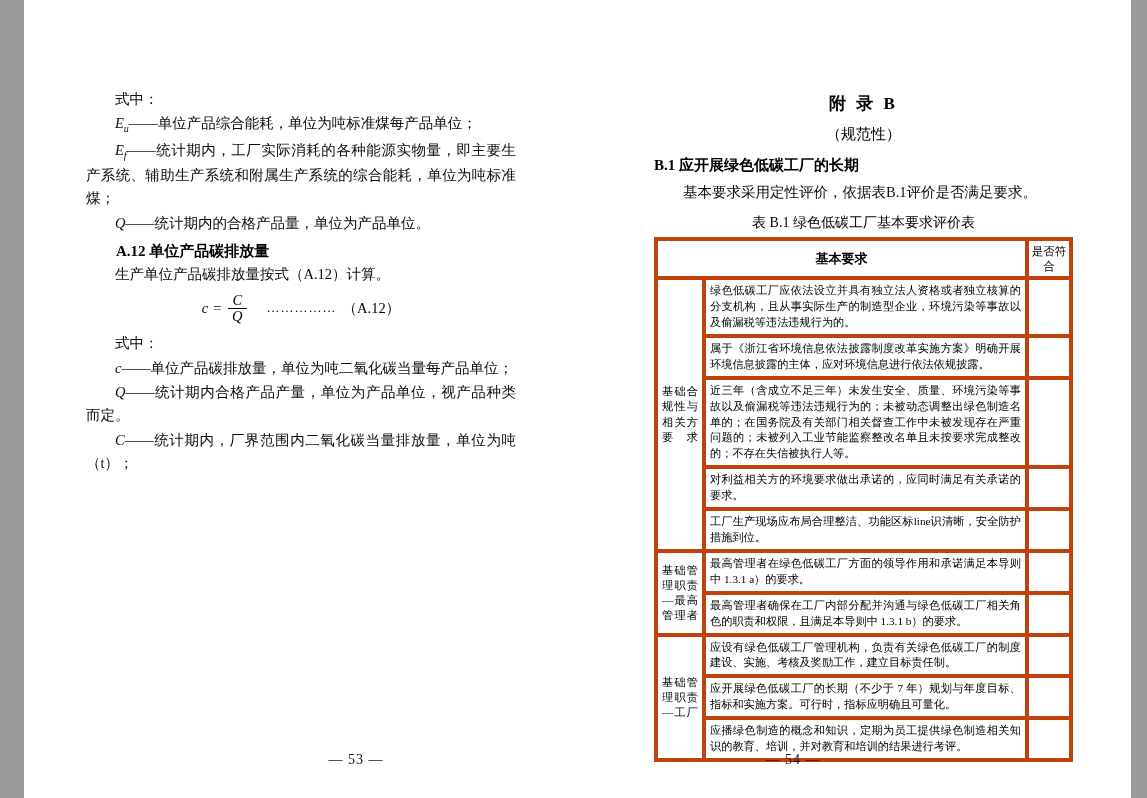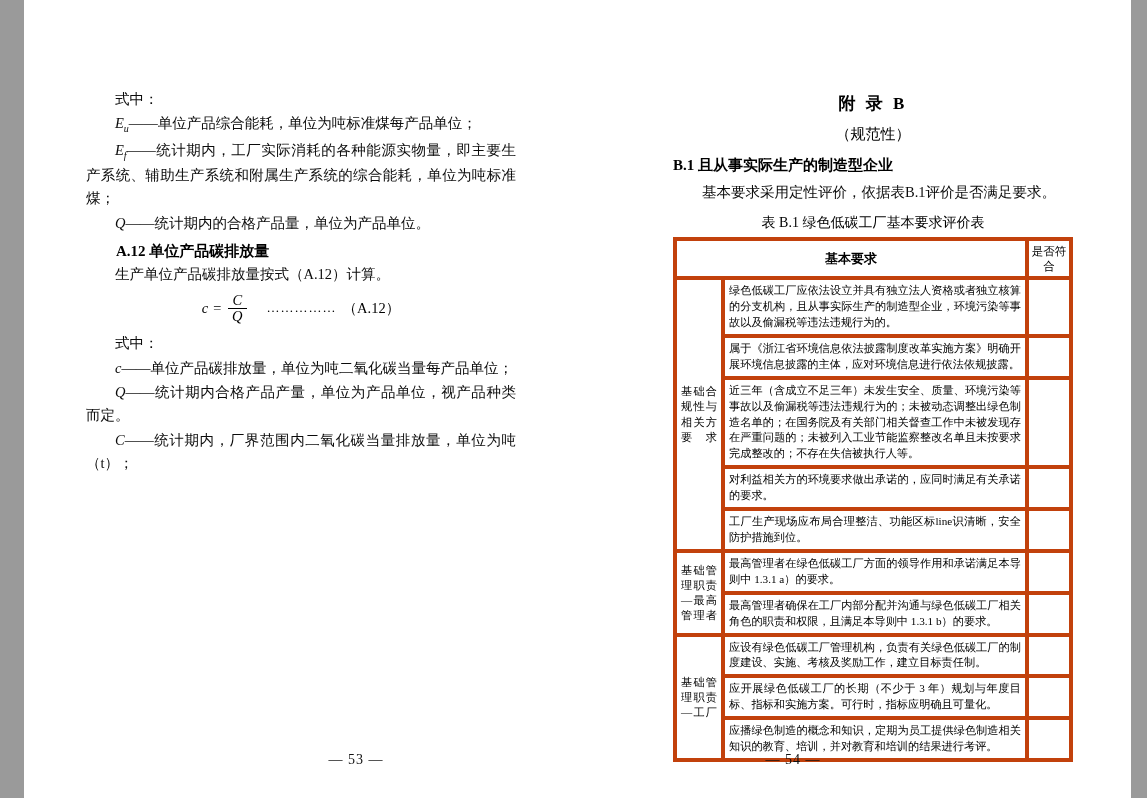--- a/index.html
+++ b/index.html
@@ -203,26 +203,26 @@
 
       <p class="para"><span class="it">Q</span><span>——统计期内合格产品产量，单位为产品单位，视产品种类而定。</span></p>
 
       <p class="para"><span class="it">C</span><span>——统计期内，厂界范围内二氧化碳当量排放量，单位为吨（t）；</span></p>
 
     </div>
     <div class="pagenum left-num">— 53 —</div>
   </div>
 
   <div class="page page-right">
-    <div class="page-inner" style="padding:88px 58px 0 79px;margin-left:19px;">
+    <div class="page-inner" style="padding:88px 58px 0 79px;">
 
       <div class="appendix-title">附 录 B</div>
       <div class="appendix-sub">（规范性）</div>
 
-      <div class="sec-title">B.1  且从事实际生产的制造型企业</div>
+      <div class="sec-title">B.1  应开展绿色低碳工厂的长期</div>
       <p class="para">基本要求采用定性评价，依据表B.1评价是否满足要求。</p>
 
       <div class="tbl-caption">表 B.1  绿色低碳工厂基本要求评价表</div>
 
       <table class="eval">
         <colgroup>
           <col style="width:48px;">
           <col>
           <col style="width:44px;">
         </colgroup>
@@ -263,21 +263,21 @@
             <td class="req">最高管理者确保在工厂内部分配并沟通与绿色低碳工厂相关角色的职责和权限，且满足本导则中 1.3.1 b）的要求。</td>
             <td class="mark"></td>
           </tr>
 
           <tr>
             <td class="cat" rowspan="3">基础管理职责—工厂</td>
             <td class="req">应设有绿色低碳工厂管理机构，负责有关绿色低碳工厂的制度建设、实施、考核及奖励工作，建立目标责任制。</td>
             <td class="mark"></td>
           </tr>
           <tr>
-            <td class="req">应开展绿色低碳工厂的长期（不少于 3 年）规划与年度目标、指标和实施方案。可行时，指标应明确且可量化。</td>
+            <td class="req">应开展绿色低碳工厂的长期（不少于 7 年）规划与年度目标、指标和实施方案。可行时，指标应明确且可量化。</td>
             <td class="mark"></td>
           </tr>
           <tr>
             <td class="req">应播绿色制造的概念和知识，定期为员工提供绿色制造相关知识的教育、培训，并对教育和培训的结果进行考评。</td>
             <td class="mark"></td>
           </tr>
         </tbody>
       </table>
 
     </div>

